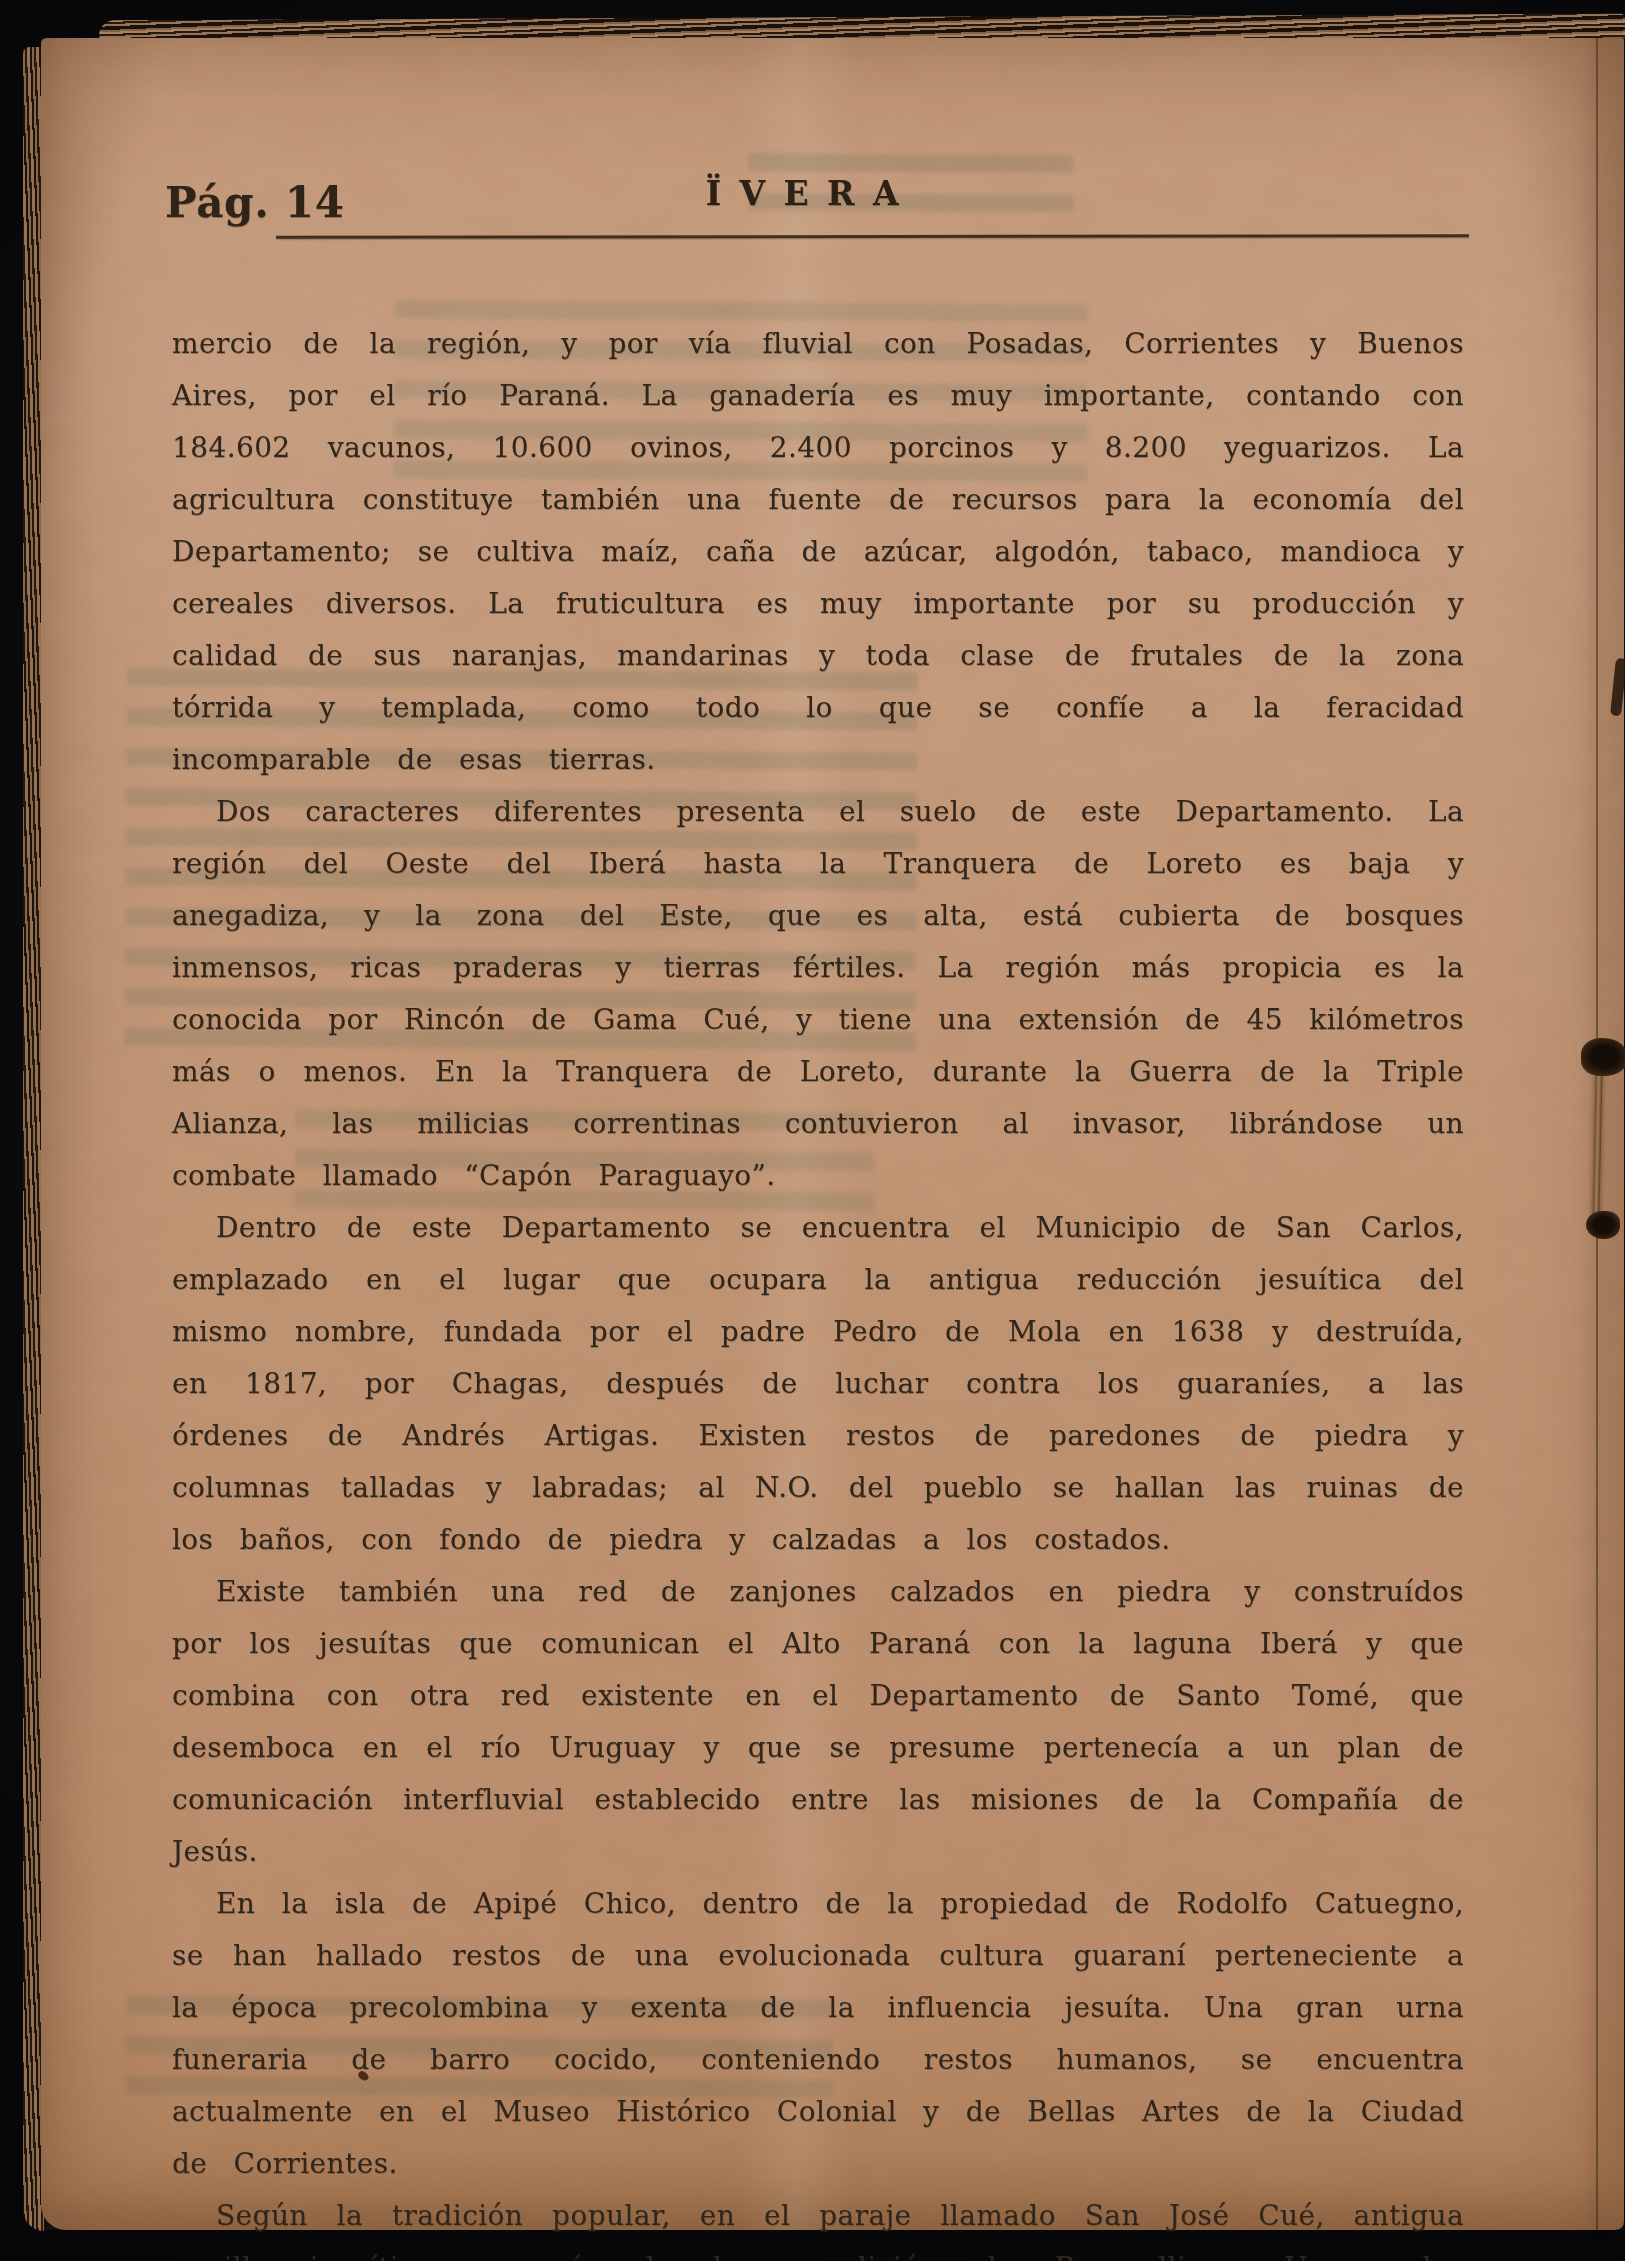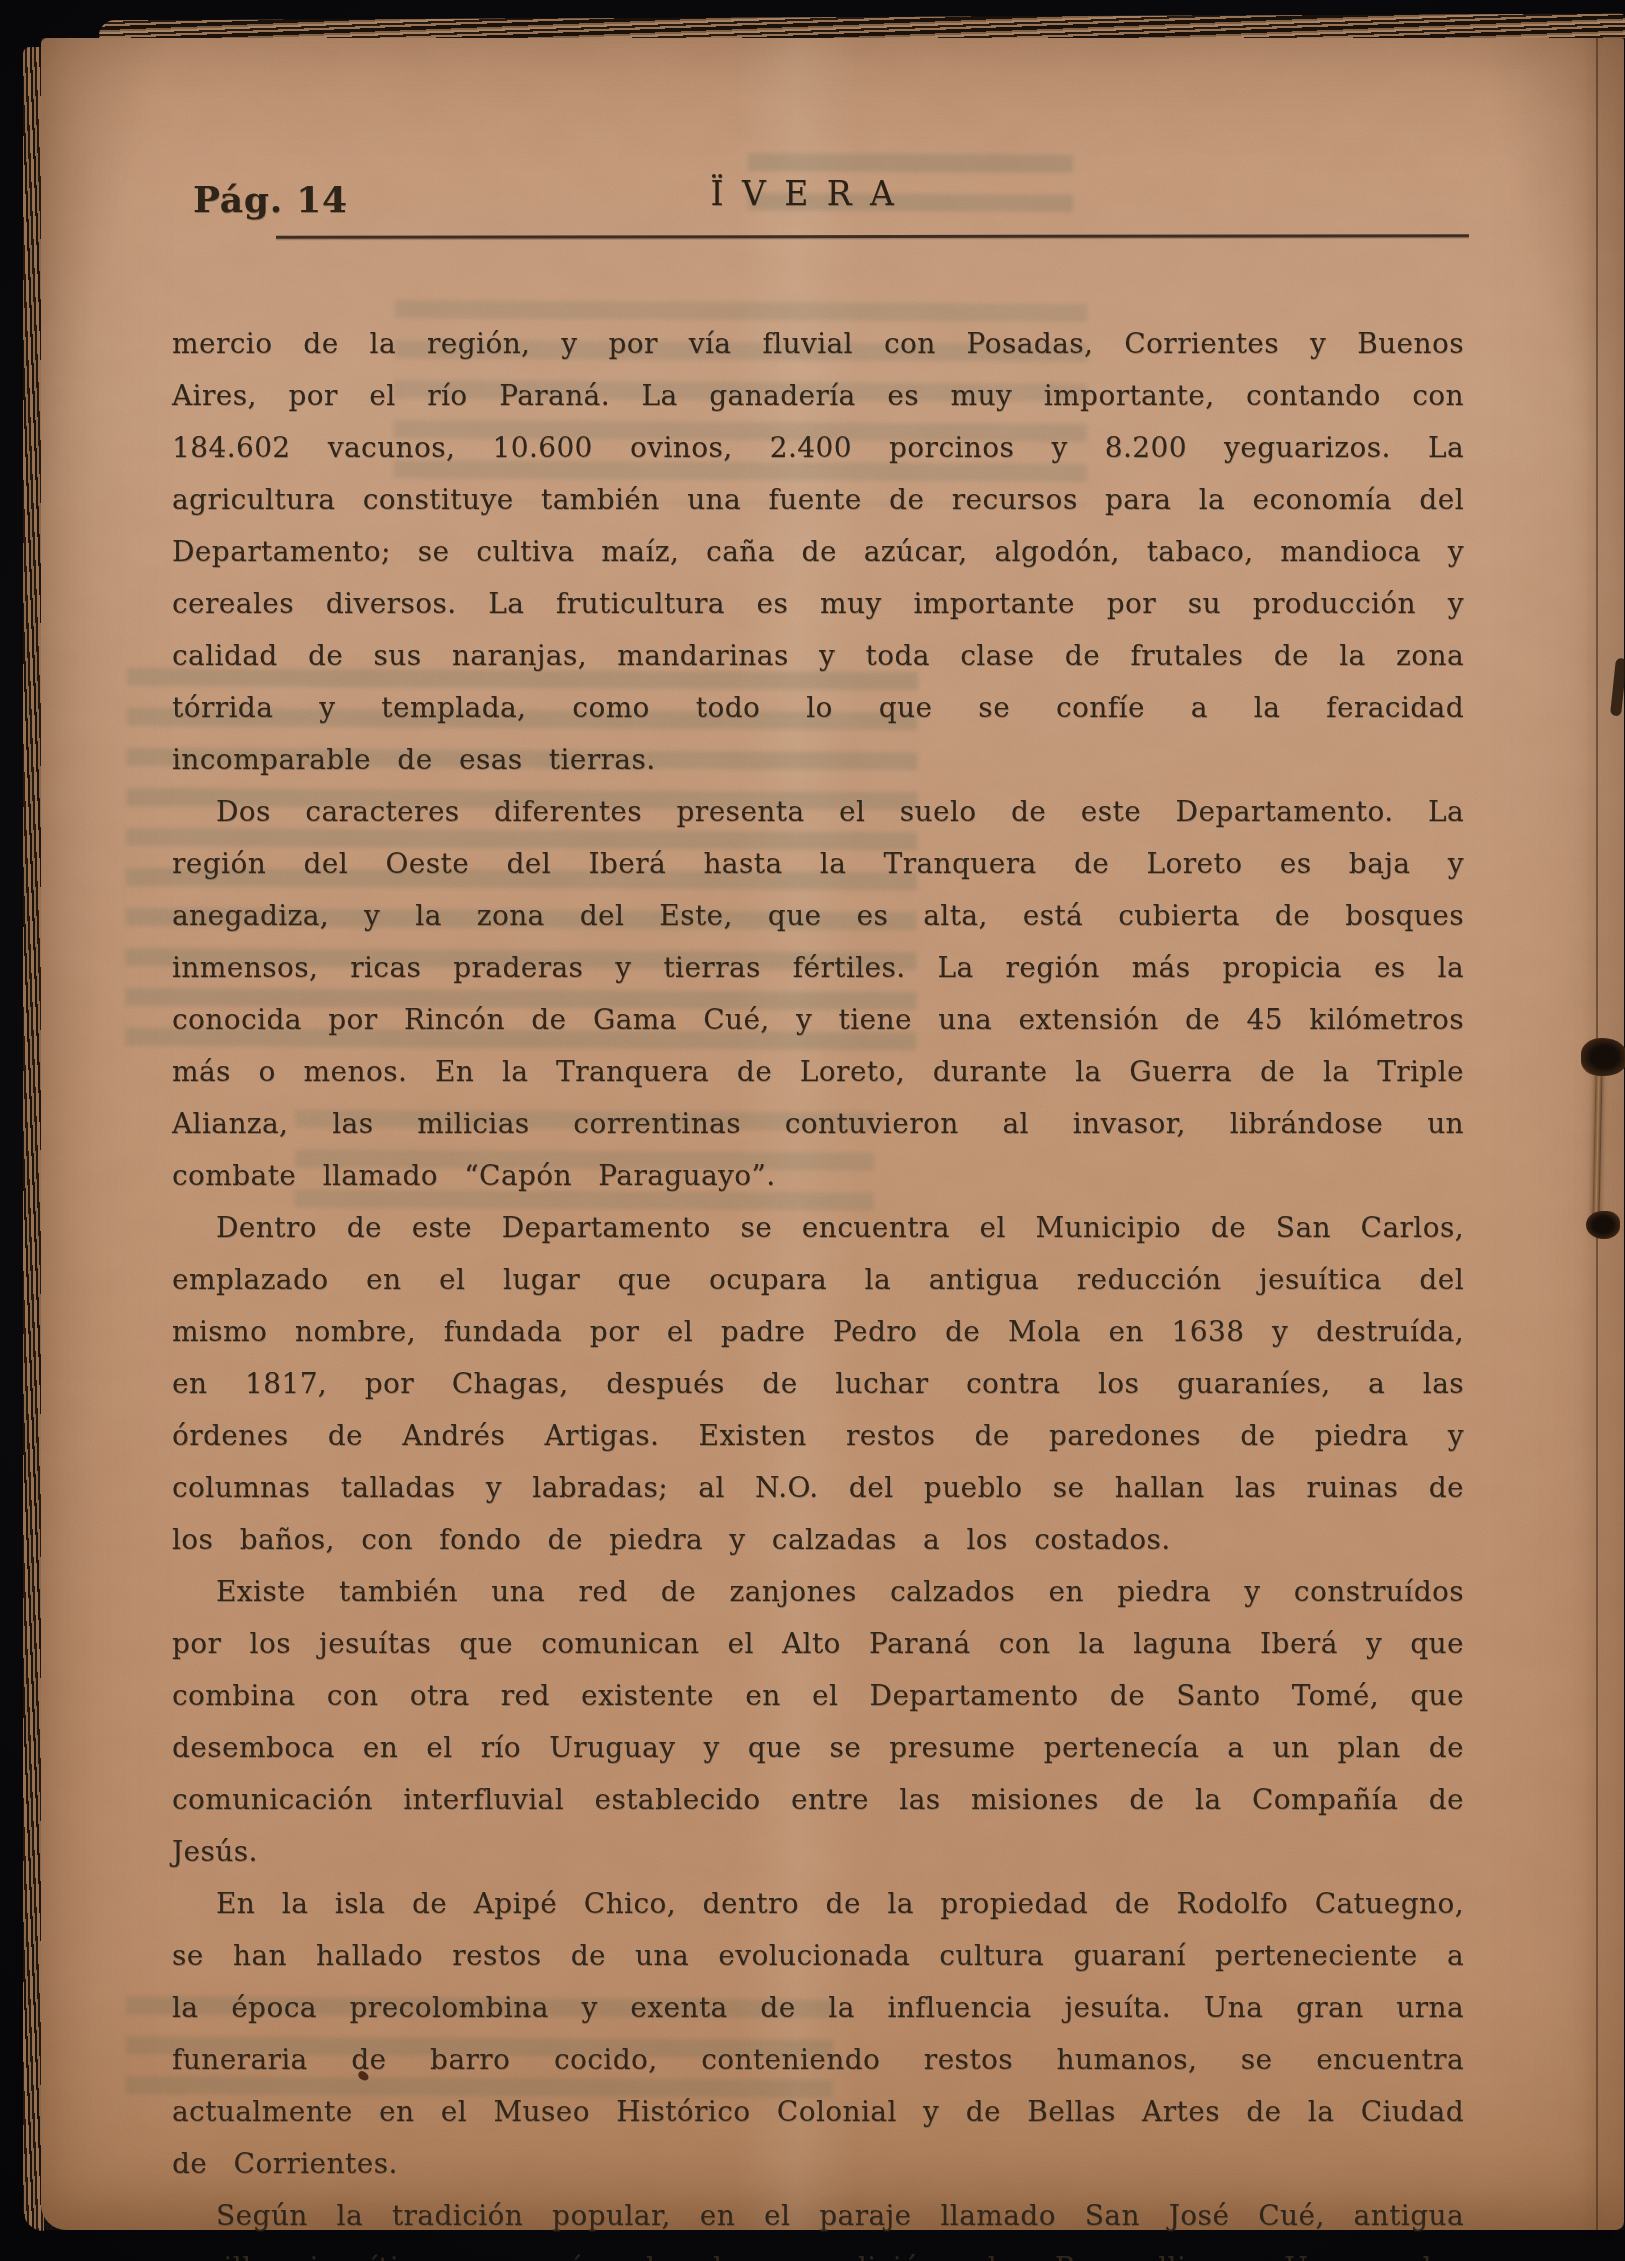--- a/index.html
+++ b/index.html
@@ -47,27 +47,26 @@
   }
   .g1{left:353px;top:254px;width:693px;height:212px;}
   .g2{left:85px;top:622px;width:791px;height:396px;opacity:.17;}
   .g3{left:254px;top:1063px;width:579px;height:110px;}
   .g4{left:85px;top:1950px;width:707px;height:124px;opacity:.16;}
   .g5{left:707px;top:106px;width:325px;height:67px;opacity:.18;}
 
   
   .pagenum{
     position:absolute;left:124px;top:140px;
-    font-size:36px;font-weight:700;color:#2f2519;letter-spacing:0.7px;
+    font-size:42px;font-weight:700;color:#2f2519;letter-spacing:0.7px;
     text-shadow:0.4px 0.6px 0 rgba(47,37,25,.35);
-    margin-left:28px;
   }
   .masthead{
     position:absolute;left:0;right:42px;top:136px;margin:0;text-align:center;
-    font-size:33px;font-weight:400;color:#2c2217;letter-spacing:18.4px;
+    font-size:33px;font-weight:700;color:#2c2217;letter-spacing:18.4px;
     text-shadow:0.4px 0.6px 0 rgba(44,34,23,.35);
   }
   .rule{
     position:absolute;left:235px;top:197px;width:1193px;height:2.8px;
     background:#2b2118;opacity:.88;transform:rotate(-.08deg);
     box-shadow:0 1.4px 0 rgba(43,33,24,.25);
   }
 
   
   .body-text{

